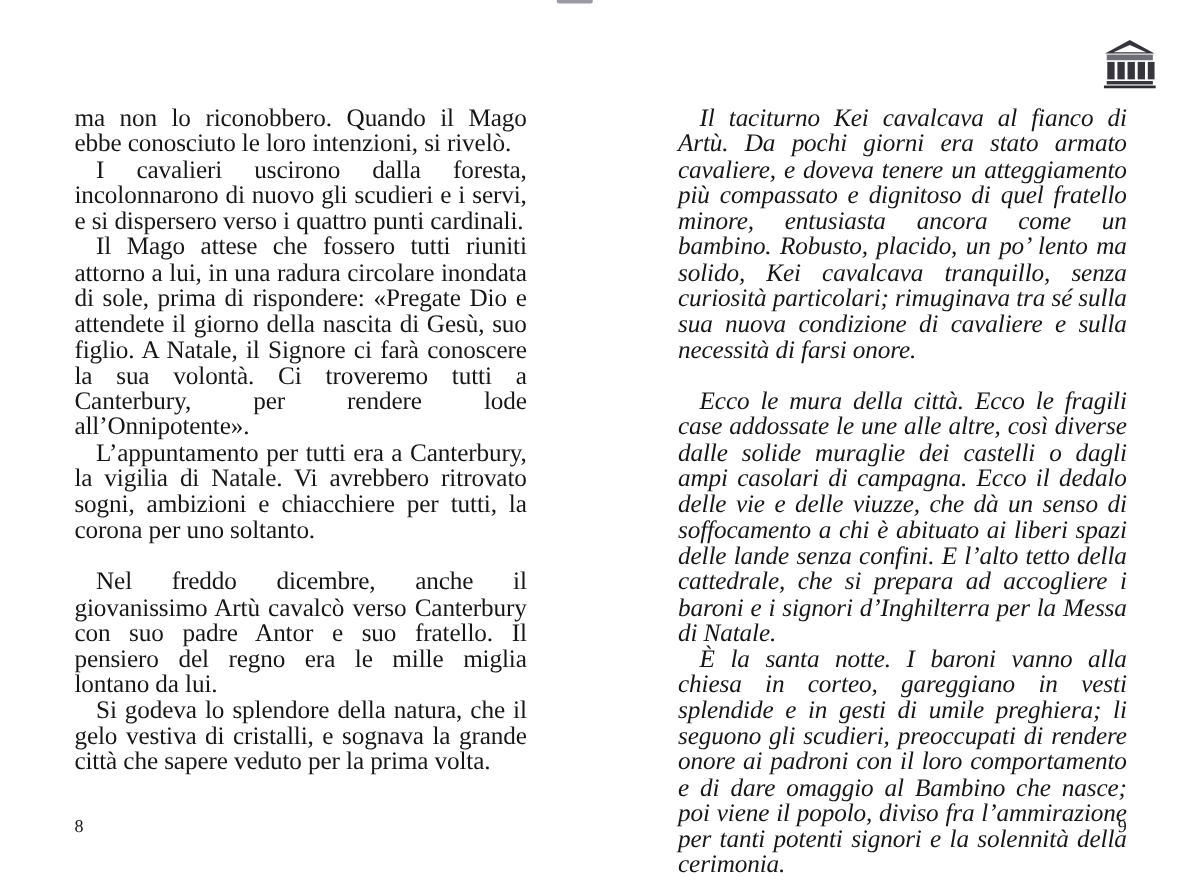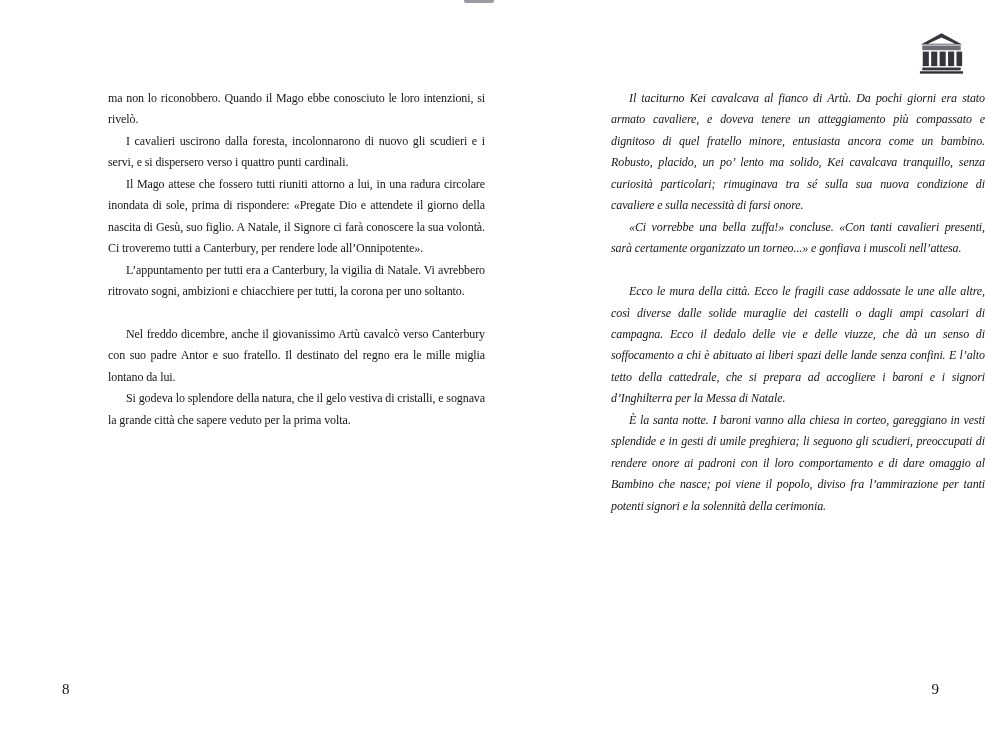--- a/index.html
+++ b/index.html
@@ -21,25 +21,24 @@
   .library-btn {
     position: absolute;
     right: 36px; top: 31px;
     width: 46px; height: 43px;
     display: flex; align-items: center; justify-content: center;
     cursor: pointer;
   }
   .page-text {
     position: absolute;
     top: 88px;
-    font-size: 12px;
+    font-size: 21px;
     line-height: 21.45px;
     text-align: justify;
     letter-spacing: -0.1px;
-    margin-left: 46px;
   }
   .page-text.left  { left: 62px;  width: 377px; }
   .page-text.right { left: 565px; width: 374px; font-style: italic; }
   .page-text p { margin: 0; }
   .page-text p.indent { text-indent: 18px; }
   .page-text p.spacer { margin-top: 21.45px; }
   .page-number {
     position: absolute;
     top: 680px;
     font-size: 15px;
@@ -66,26 +65,25 @@
     <rect x="3.5" y="37.5" width="41" height="3" fill="#35353b"></rect>
     <rect x="1" y="41.5" width="46" height="2.5" fill="#2c2c31"></rect>
   </svg>
 </div>
 
 <div class="page-text left">
     <p class="">ma non lo riconobbero. Quando il Mago ebbe conosciuto le loro intenzioni, si rivelò.</p>
     <p class="indent">I cavalieri uscirono dalla foresta, incolonnarono di nuovo gli scudieri e i servi, e si dispersero verso i quattro punti cardinali.</p>
     <p class="indent">Il Mago attese che fossero tutti riuniti attorno a lui, in una radura circolare inondata di sole, prima di rispondere: «Pregate Dio e attendete il giorno della nascita di Gesù, suo figlio. A Natale, il Signore ci farà conoscere la sua volontà. Ci troveremo tutti a Canterbury, per rendere lode all’Onnipotente».</p>
     <p class="indent">L’appuntamento per tutti era a Canterbury, la vigilia di Natale. Vi avrebbero ritrovato sogni, ambizioni e chiacchiere per tutti, la corona per uno soltanto.</p>
-    <p class="indent spacer">Nel freddo dicembre, anche il giovanissimo Artù cavalcò verso Canterbury con suo padre Antor e suo fratello. Il destinato del regno era le mille miglia lontano da lui.</p>
+    <p class="indent spacer">Nel freddo dicembre, anche il giovanissimo Artù cavalcò verso Canterbury con suo padre Antor e suo fratello. Il pensiero del regno era le mille miglia lontano da lui.</p>
     <p class="indent">Si godeva lo splendore della natura, che il gelo vestiva di cristalli, e sognava la grande città che sapere veduto per la prima volta.</p>
   </div>
 
 <div class="page-text right">
     <p class="indent">Il taciturno Kei cavalcava al fianco di Artù. Da pochi giorni era stato armato cavaliere, e doveva tenere un atteggiamento più compassato e dignitoso di quel fratello minore, entusiasta ancora come un bambino. Robusto, placido, un po’ lento ma solido, Kei cavalcava tranquillo, senza curiosità particolari; rimuginava tra sé sulla sua nuova condizione di cavaliere e sulla necessità di farsi onore.</p>
-    <p class="indent">«Ci vorrebbe una bella zuffa!» concluse. «Con tanti cavalieri presenti, sarà certamente organizzato un torneo...» e gonfiava i muscoli nell’attesa.</p>
     <p class="indent spacer">Ecco le mura della città. Ecco le fragili case addossate le une alle altre, così diverse dalle solide muraglie dei castelli o dagli ampi casolari di campagna. Ecco il dedalo delle vie e delle viuzze, che dà un senso di soffocamento a chi è abituato ai liberi spazi delle lande senza confini. E l’alto tetto della cattedrale, che si prepara ad accogliere i baroni e i signori d’Inghilterra per la Messa di Natale.</p>
     <p class="indent">È la santa notte. I baroni vanno alla chiesa in corteo, gareggiano in vesti splendide e in gesti di umile preghiera; li seguono gli scudieri, preoccupati di rendere onore ai padroni con il loro comportamento e di dare omaggio al Bambino che nasce; poi viene il popolo, diviso fra l’ammirazione per tanti potenti signori e la solennità della cerimonia.</p>
   </div>
 
 <div class="page-number left">8</div>
 
 <div class="page-number right">9</div>
 
 </body></html>

